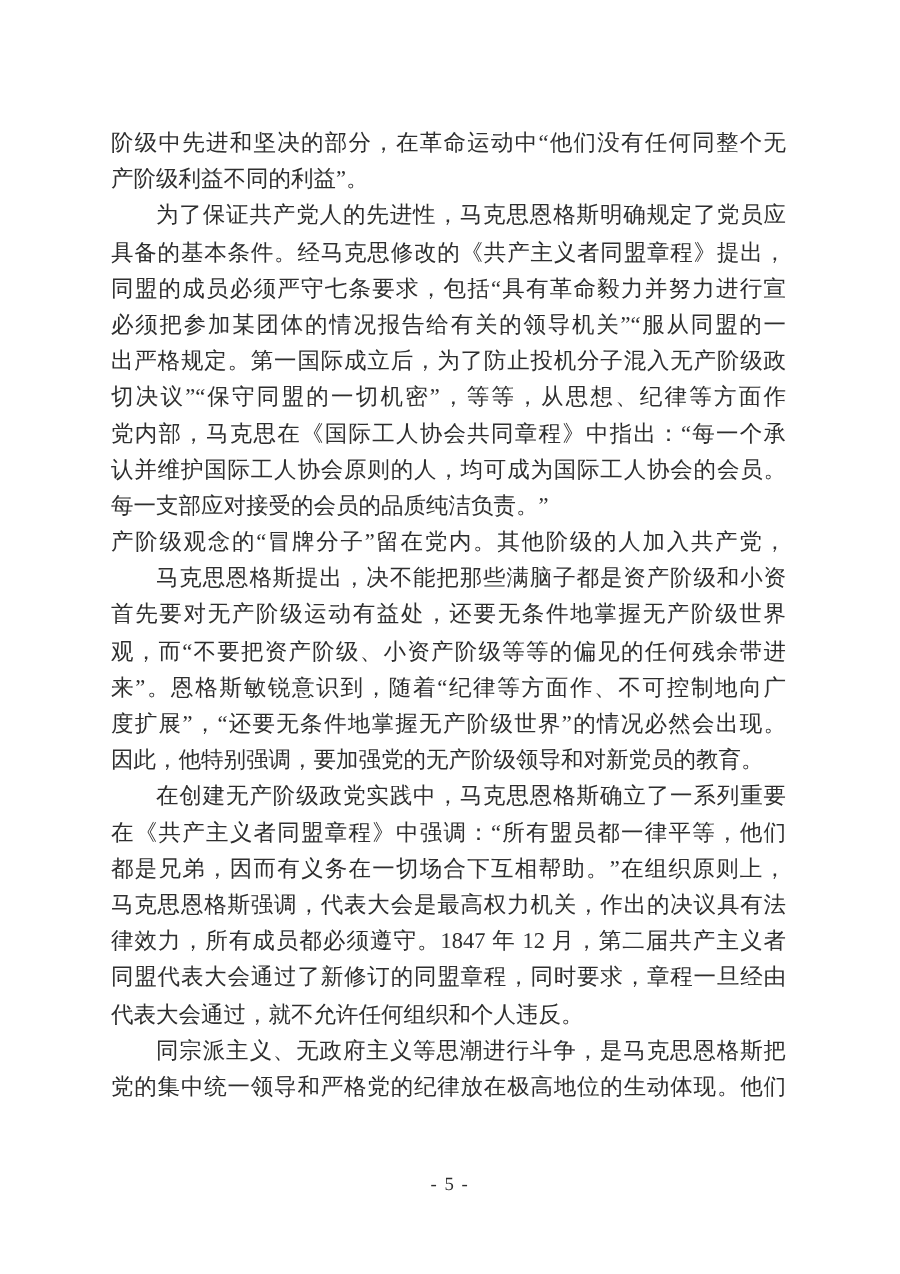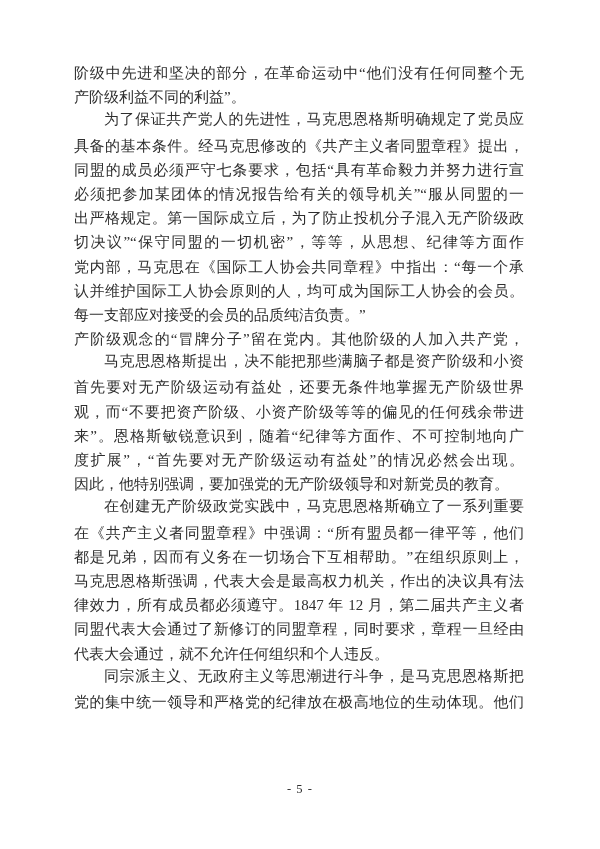--- a/index.html
+++ b/index.html
@@ -11,37 +11,36 @@
     position: relative;
     width: 600px;
     height: 849px;
     background: #ffffff;
     overflow: hidden;
     font-family: "Liberation Serif", "DejaVu Serif", serif;
   }
   .text-block {
     position: absolute;
     left: 74px;
-    top: 61px;
+    top: 84px;
     width: 450px;
   }
   .line {
     font-size: 15px;
     line-height: 24.2px;
     height: 24.2px;
     color: #2e2e2e;
     text-align: justify;
     text-align-last: justify;
     text-justify: inter-character;
     white-space: nowrap;
     overflow: visible;
   }
   .line.indent {
     text-indent: 2em;
-    font-family: Liberation Mono, monospace;
   }
   .line.para-end {
     text-align-last: left;
   }
   .page-number {
     position: absolute;
     left: 0;
     top: 782px;
     width: 600px;
     text-align: center;
@@ -64,21 +63,21 @@
       <div class="line">出严格规定。第一国际成立后，为了防止投机分子混入无产阶级政</div>
       <div class="line">切决议”“保守同盟的一切机密”，等等，从思想、纪律等方面作</div>
       <div class="line">党内部，马克思在《国际工人协会共同章程》中指出：“每一个承</div>
       <div class="line">认并维护国际工人协会原则的人，均可成为国际工人协会的会员。</div>
       <div class="line para-end">每一支部应对接受的会员的品质纯洁负责。”</div>
       <div class="line">产阶级观念的“冒牌分子”留在党内。其他阶级的人加入共产党，</div>
       <div class="line indent">马克思恩格斯提出，决不能把那些满脑子都是资产阶级和小资</div>
       <div class="line">首先要对无产阶级运动有益处，还要无条件地掌握无产阶级世界</div>
       <div class="line">观，而“不要把资产阶级、小资产阶级等等的偏见的任何残余带进</div>
       <div class="line">来”。恩格斯敏锐意识到，随着“纪律等方面作、不可控制地向广</div>
-      <div class="line">度扩展”，“首先要对无产阶级运动有益处”的情况必然会出现。</div>
+      <div class="line">度扩展”，“还要无条件地掌握无产阶级世界”的情况必然会出现。</div>
       <div class="line para-end">因此，他特别强调，要加强党的无产阶级领导和对新党员的教育。</div>
       <div class="line indent">在创建无产阶级政党实践中，马克思恩格斯确立了一系列重要</div>
       <div class="line">在《共产主义者同盟章程》中强调：“所有盟员都一律平等，他们</div>
       <div class="line">都是兄弟，因而有义务在一切场合下互相帮助。”在组织原则上，</div>
       <div class="line">马克思恩格斯强调，代表大会是最高权力机关，作出的决议具有法</div>
       <div class="line">律效力，所有成员都必须遵守。1847 年 12 月，第二届共产主义者</div>
       <div class="line">同盟代表大会通过了新修订的同盟章程，同时要求，章程一旦经由</div>
       <div class="line para-end">代表大会通过，就不允许任何组织和个人违反。</div>
       <div class="line indent">同宗派主义、无政府主义等思潮进行斗争，是马克思恩格斯把</div>
       <div class="line">党的集中统一领导和严格党的纪律放在极高地位的生动体现。他们</div>

